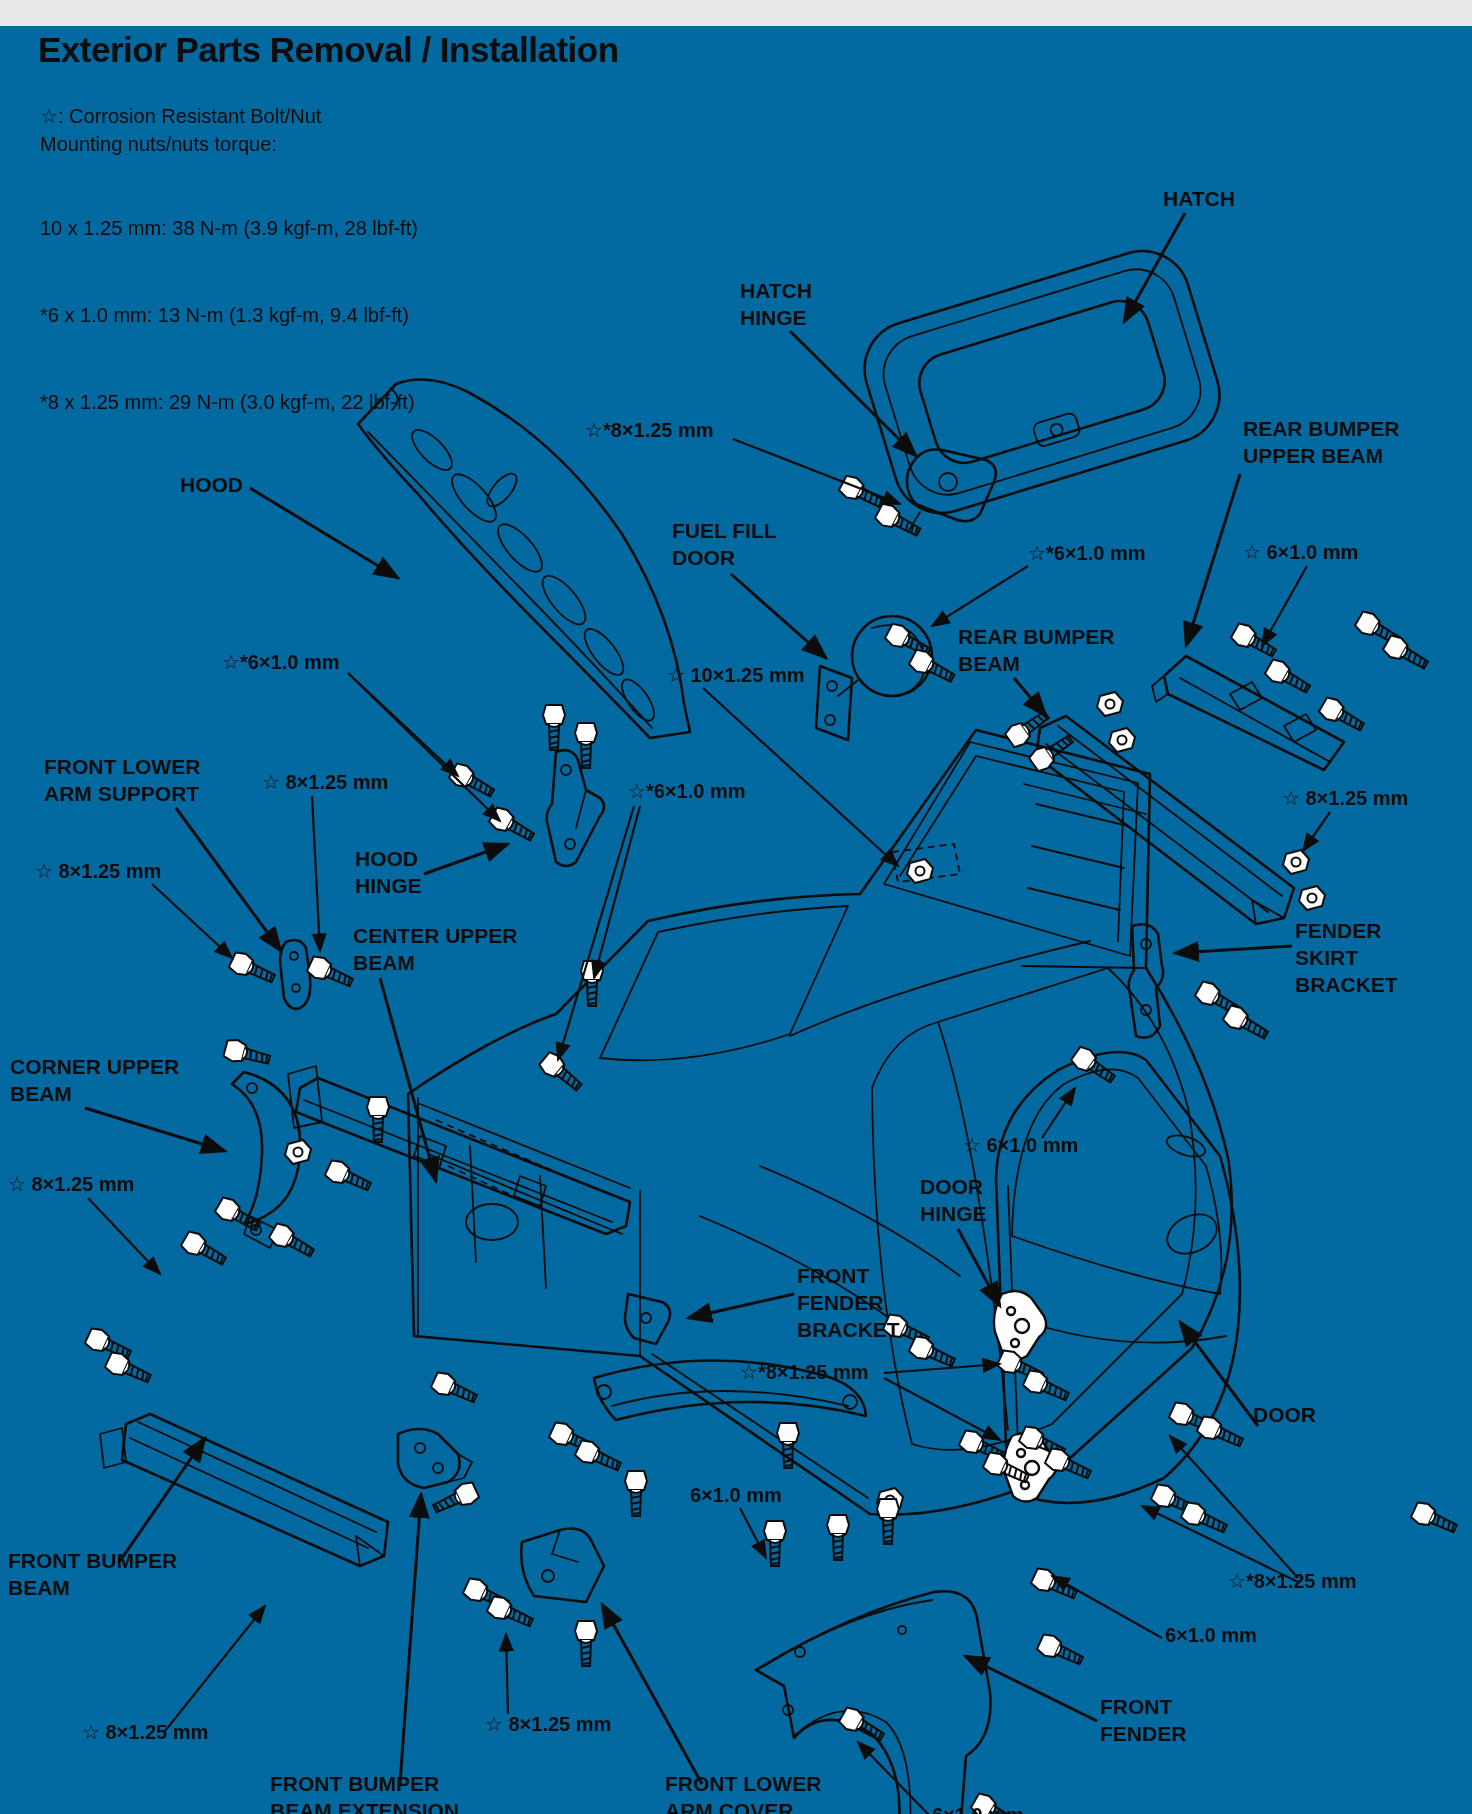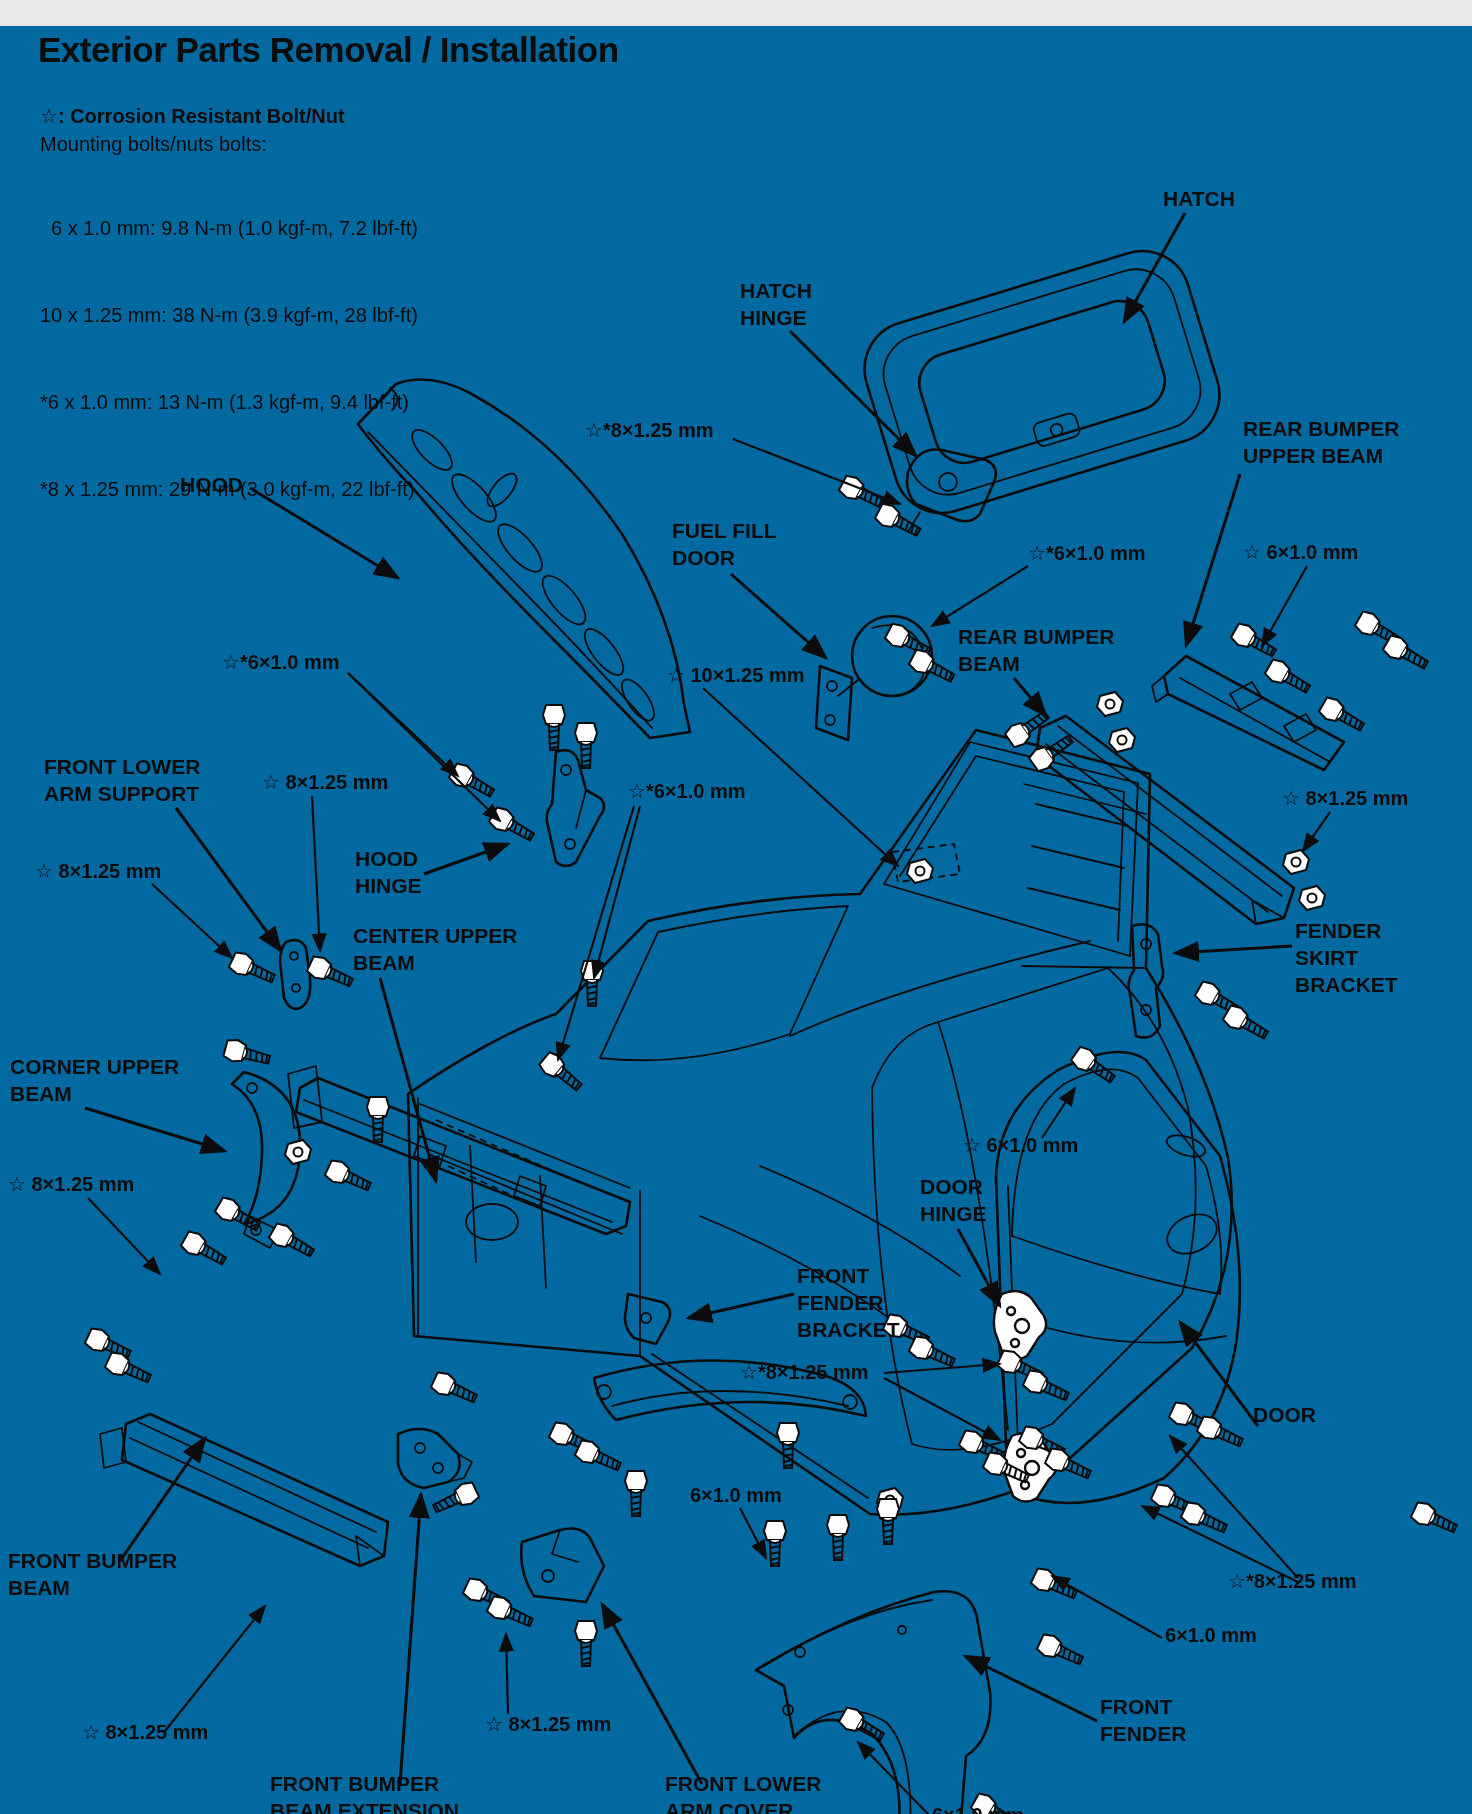--- a/index.html
+++ b/index.html
@@ -1,20 +1,20 @@
 <!DOCTYPE html>
 <html><head>
 <meta charset="utf-8">
 <style>
   html,body{margin:0;padding:0;background:#e8e8e8;}
   .page{position:relative;width:1472px;height:1790px;background:#0369a1;overflow:hidden;
         font-family:"Liberation Sans","DejaVu Sans",sans-serif;color:#0c0c0c;margin-top:26px;}
   .title{position:absolute;left:38px;top:4px;font-size:35px;font-weight:bold;letter-spacing:-0.5px;}
   .legend{position:absolute;left:40px;top:76px;font-size:20px;line-height:28px;}
-  .legend .starline{font-weight:bold;text-align:right;}
+  .legend .starline{font-weight:normal;text-align:right;}
   .torque{position:absolute;left:40px;top:130px;font-size:20px;line-height:29px;white-space:pre;}
   .torque div{white-space:pre;}
   svg{position:absolute;left:0;top:0;}
   svg text{font-family:"Liberation Sans","DejaVu Sans",sans-serif;font-weight:bold;fill:#0c0c0c;}
   .plabel{font-size:21px;}
   .flabel{font-size:20px;}
   .ln{stroke:#0c0c0c;fill:none;}
   .part{stroke:#0c0c0c;fill:none;stroke-width:2.6;stroke-linejoin:round;stroke-linecap:round;}
   .thin{stroke-width:1.8;}
   .dash{stroke-dasharray:7 5;stroke-width:1.8;}
@@ -24,25 +24,24 @@
 
 <div class="page">
 
   <div class="title">Exterior Parts Removal / Installation</div>
 
   <div class="legend">
     <div class="starline">
       <span>☆:</span>
       <span>Corrosion Resistant Bolt/Nut</span>
     </div>
-    <div>Mounting bolts/nuts bolts:</div>
+    <div>Mounting nuts/nuts torque:</div>
   </div>
 
   <div class="torque">
-    <div>  6 x 1.0 mm: 9.8 N-m (1.0 kgf-m, 7.2 lbf-ft)</div>
     <div>10 x 1.25 mm: 38 N-m (3.9 kgf-m, 28 lbf-ft)</div>
     <div>*6 x 1.0 mm: 13 N-m (1.3 kgf-m, 9.4 lbf-ft)</div>
     <div>*8 x 1.25 mm: 29 N-m (3.0 kgf-m, 22 lbf-ft)</div>
   </div>
 
   <svg width="1472" height="1814" viewBox="0 0 1472 1814">
     <defs>
       <marker id="ah" markerWidth="10" markerHeight="8" refX="8" refY="3.5" orient="auto">
         <path d="M0,0 L9,3.5 L0,7 Z" fill="#0c0c0c"></path>
       </marker>

